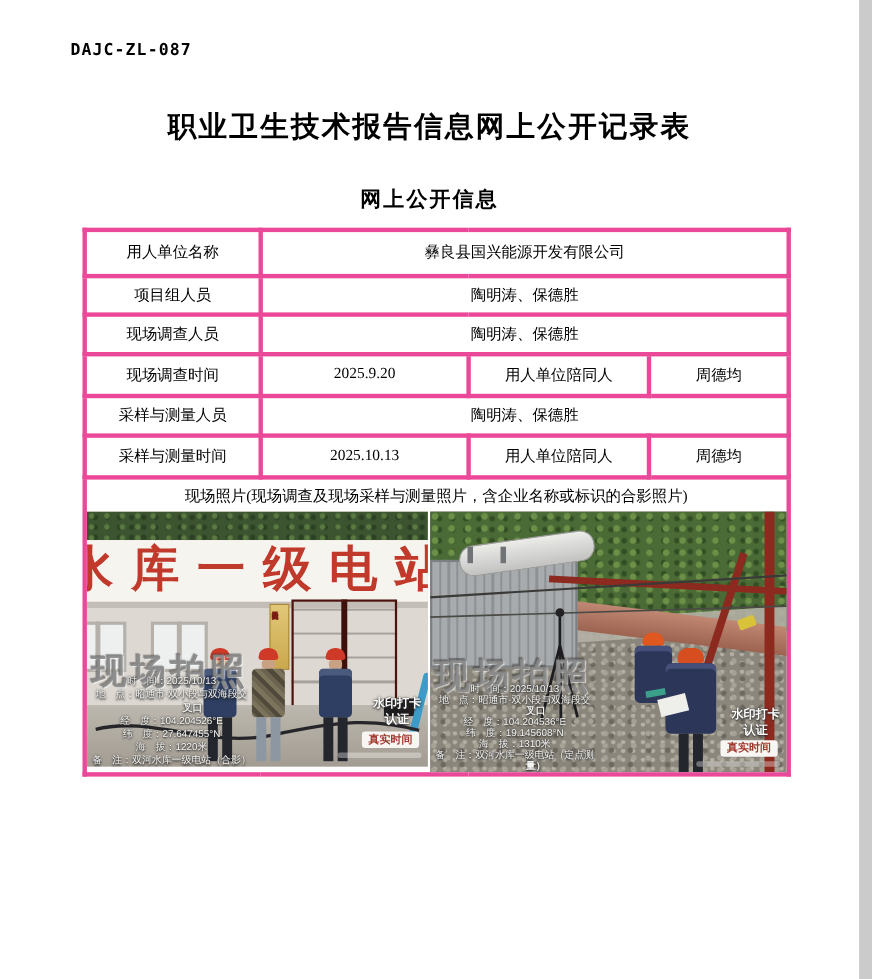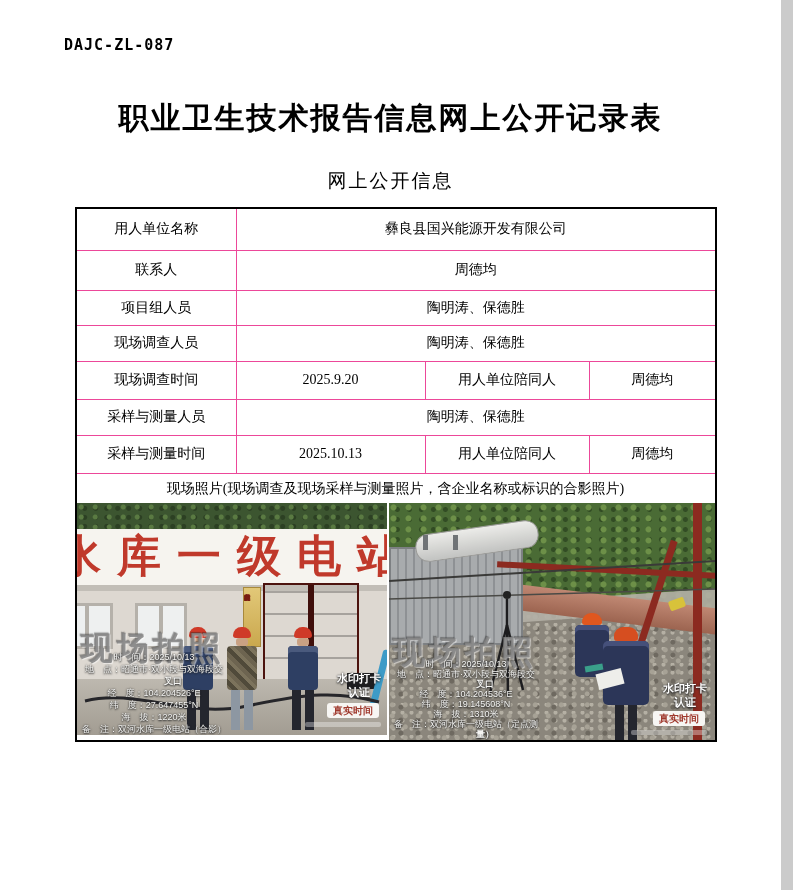--- a/index.html
+++ b/index.html
@@ -1,25 +1,25 @@
 <!DOCTYPE html>
 <html><head>
 <meta charset="utf-8">
 <style>
   html,body { margin:0; padding:0; }
   body { width:793px; height:890px; background:#ffffff; font-family:"Liberation Serif","DejaVu Serif",serif; color:#000; }
   .page { position:relative; width:793px; height:890px; background:#fff; overflow:hidden; }
   .app-edge { position:absolute; top:0; right:0; width:12px; height:890px; background:#cbcbcb; }
 
   .doc-code { position:absolute; left:64px; top:36px; font-family:"DejaVu Sans Mono","Liberation Mono",monospace; font-weight:bold; font-size:15px; letter-spacing:1px; }
-  .title { position:absolute; left:0; top:98px; width:781px; margin:0; text-align:center; font-size:30px; font-weight:bold; font-family:"Liberation Sans","DejaVu Sans",sans-serif; letter-spacing:2px; }
-  .subtitle { position:absolute; left:0; top:168px; width:781px; margin:0; text-align:center; font-size:19px; font-weight:normal; font-family:"Liberation Sans","DejaVu Sans",sans-serif; letter-spacing:2px; }
+  .title { position:absolute; left:0; top:98px; width:781px; margin:0; text-align:center; font-size:26px; font-weight:bold; font-family:"Liberation Sans","DejaVu Sans",sans-serif; letter-spacing:2px; }
+  .subtitle { position:absolute; left:0; top:168px; width:781px; margin:0; text-align:center; font-size:19px; font-weight:bold; font-family:"Liberation Sans","DejaVu Sans",sans-serif; letter-spacing:2px; }
 
   table.record { position:absolute; left:75px; top:207px; width:640px; border-collapse:collapse; table-layout:fixed; border:2px solid #000; }
-  table.record td { border:1px solid #ec4899; font-size:14px; text-align:center; vertical-align:middle; padding:2px 4px; overflow:hidden; }
+  table.record td { border:4px solid #ec4899; font-size:14px; text-align:center; vertical-align:middle; padding:2px 4px; overflow:hidden; }
   col.c1{width:160px} col.c2{width:189px} col.c3{width:164px} col.c4{width:127px}
   tr.h42{height:42px} tr.h40{height:40px} tr.h66{height:66px} tr.h35{height:35px} tr.h36{height:36px} tr.h38{height:38px}
   .two-line div{ line-height:22px; }
   td.photo-cell { padding:0 !important; text-align:left; vertical-align:top; }
   .photos-note { font-size:14px; padding:6px 2px 5px 1px; white-space:nowrap; }
   .photos { display:flex; gap:2px; align-items:flex-start; }
 
   .photo { position:relative; overflow:hidden; flex:none; font-family:"Liberation Sans","DejaVu Sans",sans-serif; }
   .photo1 { width:310px; height:232px; background:#d8d4cd; }
   .photo2 { width:326px; height:237px; background-color:#8b867c;
@@ -114,24 +114,20 @@
     <colgroup>
         <col class="c1">
         <col class="c2">
         <col class="c3">
         <col class="c4">
       </colgroup>
     <tbody>
       <tr class="h42">
         <td>用人单位名称</td>
         <td colspan="3">彝良县国兴能源开发有限公司</td>
-      </tr>
-      <tr class="h40">
-        <td>联系人</td>
-        <td colspan="3">周德均</td>
       </tr>
       <tr class="h35">
         <td>项目组人员</td>
         <td colspan="3">陶明涛、保德胜</td>
       </tr>
       <tr class="h36">
         <td>现场调查人员</td>
         <td colspan="3">陶明涛、保德胜</td>
       </tr>
       <tr class="h38">

